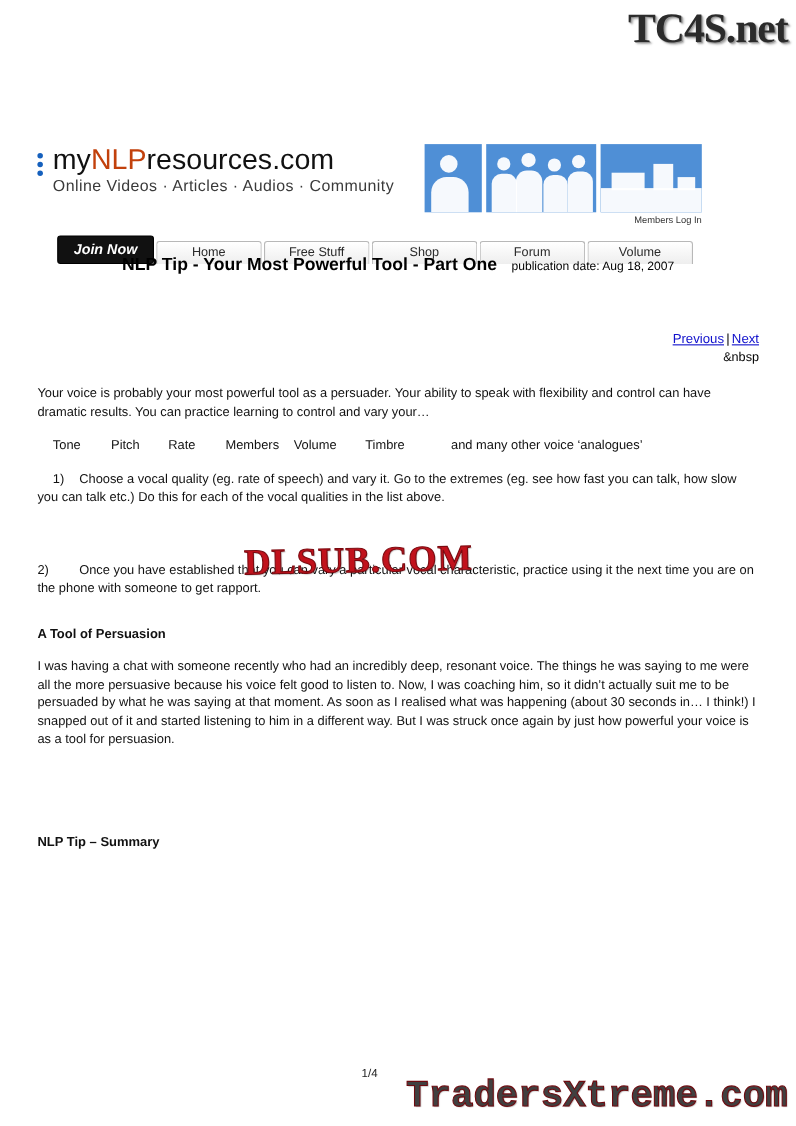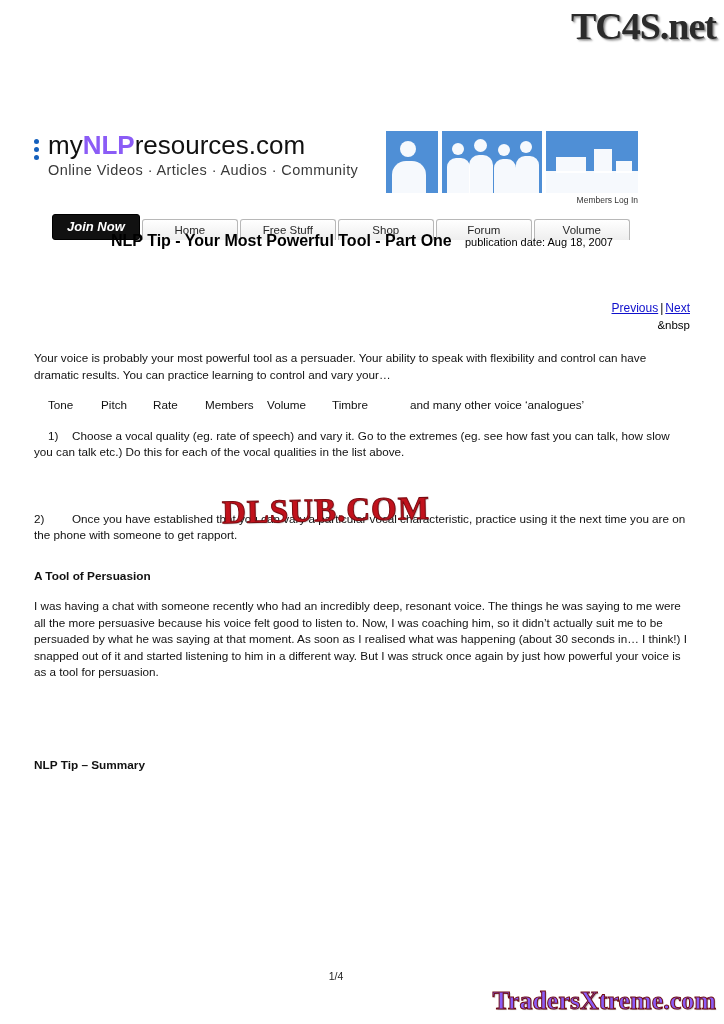--- a/index.html
+++ b/index.html
@@ -44,22 +44,22 @@
     width: 346px;
   }
   .logo-line1 {
     font-family: "Liberation Sans", sans-serif;
     font-size: 26px;
     line-height: 28px;
     color: #1d1d1d;
     white-space: nowrap;
   }
   .logo-line1 .nlp {
-    color: #8b5cf6;
-    font-weight: bold;
+    color: #c2410c;
+    font-weight: normal;
   }
   .logo-line1 .my,
   .logo-line1 .rest {
     font-weight: normal;
     color: #111;
   }
   .logo-dots {
     position: absolute;
     left: 0;
     top: 8px;
@@ -281,25 +281,25 @@
     width: 632px;
     text-align: center;
     font-size: 10.5px;
     color: #222;
     margin-left: 20px;
   }
   .txtreme {
     position: absolute;
     right: 8px;
     bottom: 8px;
-    font-family: Liberation Serif, serif;
+    font-family: Liberation Mono, monospace;
     font-weight: bold;
     font-style: normal;
-    font-size: 26px;
-    color: #8b5cf6;
+    font-size: 34px;
+    color: #404040;
     -webkit-text-stroke: 1px #6e0a0f;
     text-shadow: 1px 1px 1px rgba(0,0,0,0.3);
     white-space: nowrap;
   }
 </style>
 </head>
 <body>
 
 <div class="tc4s-watermark">TC4S.net</div>
 

